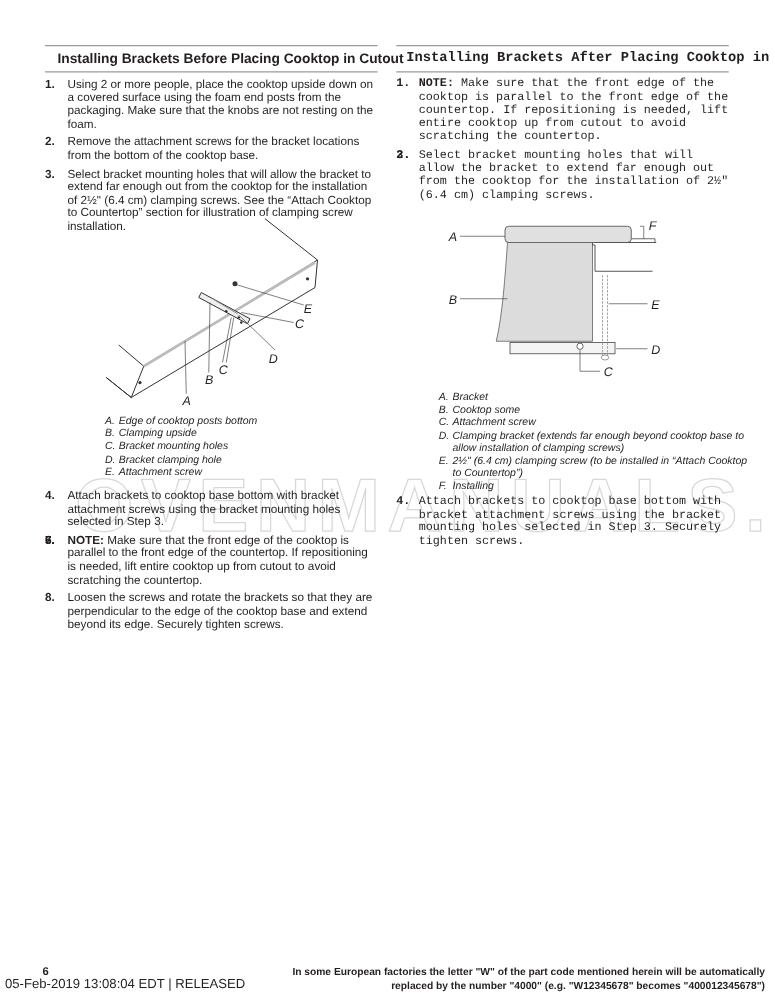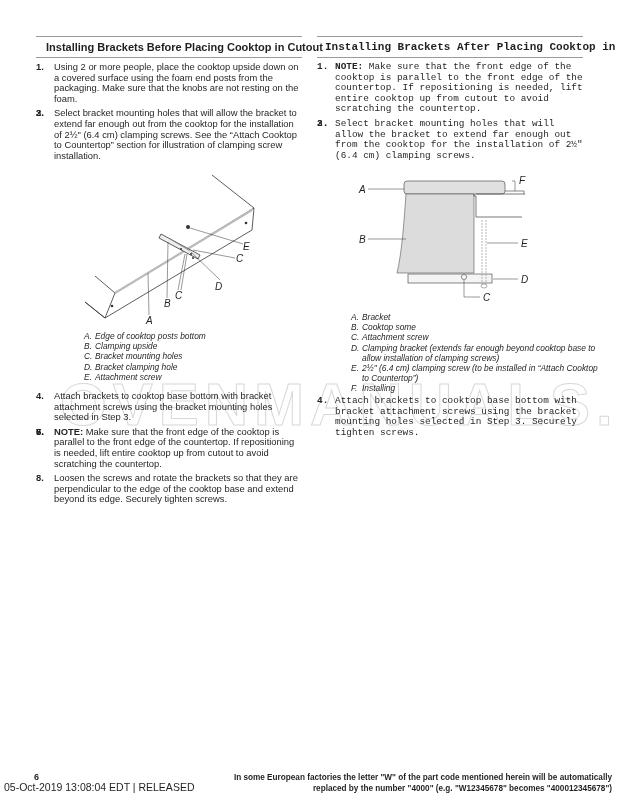--- a/index.html
+++ b/index.html
@@ -29,21 +29,21 @@
 </style>
 </head>
 <body>
 
 <div class="watermark">OVENMANUALS.COM</div>
 
 <div class="col col-left">
   <div class="section-title">Installing Brackets Before Placing Cooktop in Cutout</div>
   <ol class="steps">
     <li><span class="num">1.</span><span>Using 2 or more people, place the cooktop upside down on a covered surface using the foam end posts from the packaging. Make sure that the knobs are not resting on the foam.</span></li>
-    <li><span class="num">2.</span></li>
+    <li><span class="num">2.</span><span>Remove the attachment screws for the bracket locations from the bottom of the cooktop base.</span></li>
     <li><span class="num">3.</span><span>Select bracket mounting holes that will allow the bracket to extend far enough out from the cooktop for the installation of 2½" (6.4 cm) clamping screws. See the “Attach Cooktop to Countertop” section for illustration of clamping screw installation.</span></li>
   </ol>
 </div>
 
 <svg class="fig" style="left:60px; top:170px;" width="240" height="160" viewBox="0 0 240 160">
   <g fill="none" stroke="#333" stroke-width="0.8">
     <path d="M152 5 L194 38 L192 60 L45 148 L25 132"></path>
     <path d="M55 123 L194 38"></path>
     <path d="M35 106 L55 123 L45 148"></path>
     <path d="M25 132 L45 148"></path>
@@ -145,17 +145,17 @@
   </ul>
 </div>
 
 <div class="col col-right" style="top:396px;">
   <ol class="steps">
     <li><span class="num">4.</span><span>Attach brackets to cooktop base bottom with bracket attachment screws using the bracket mounting holes selected in Step 3. Securely tighten screws.</span></li>
   </ol>
 </div>
 
 <div class="footer-page">6</div>
-<div class="footer-stamp">05-Oct-2019 13:08:04 EDT | RELEASED</div>
+<div class="footer-stamp">05-Feb-2019 13:08:04 EDT | RELEASED</div>
 <div class="footer-note">
   <div>In some European factories the letter "W" of the part code mentioned herein will be automatically</div>
   <div>replaced by the number "4000" (e.g. "W12345678" becomes "400012345678")</div>
 </div>
 
 </body></html>

